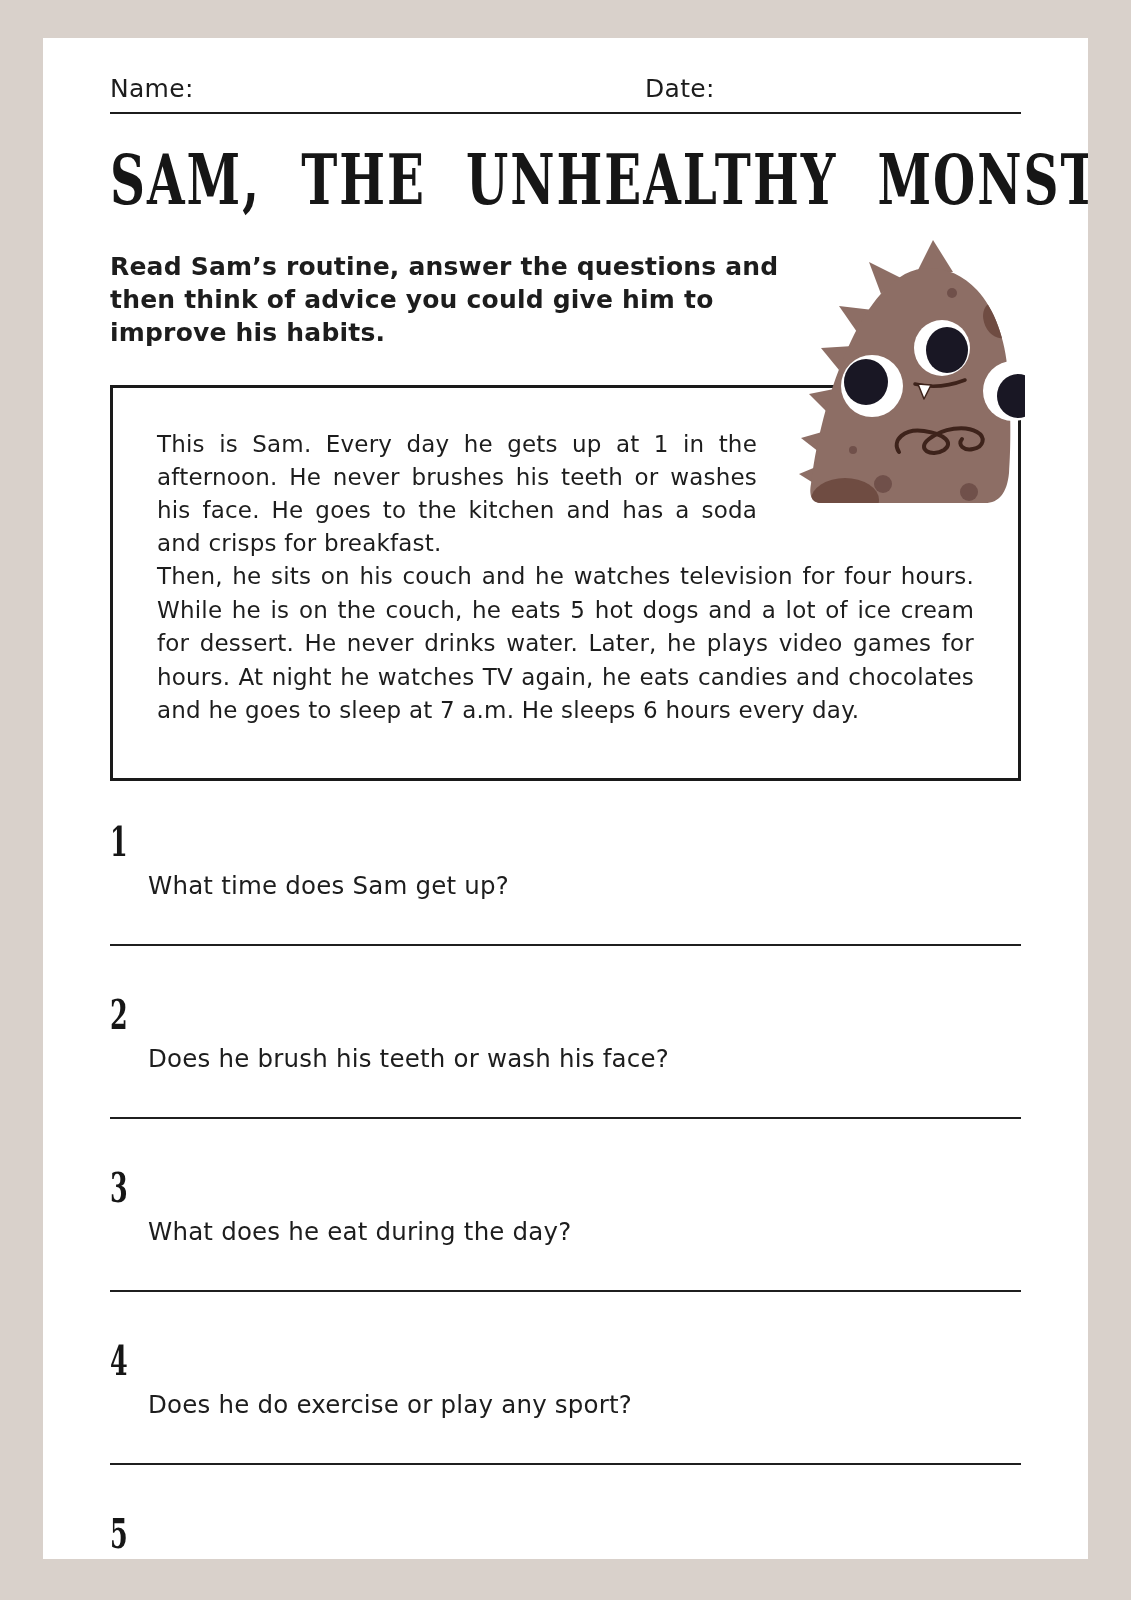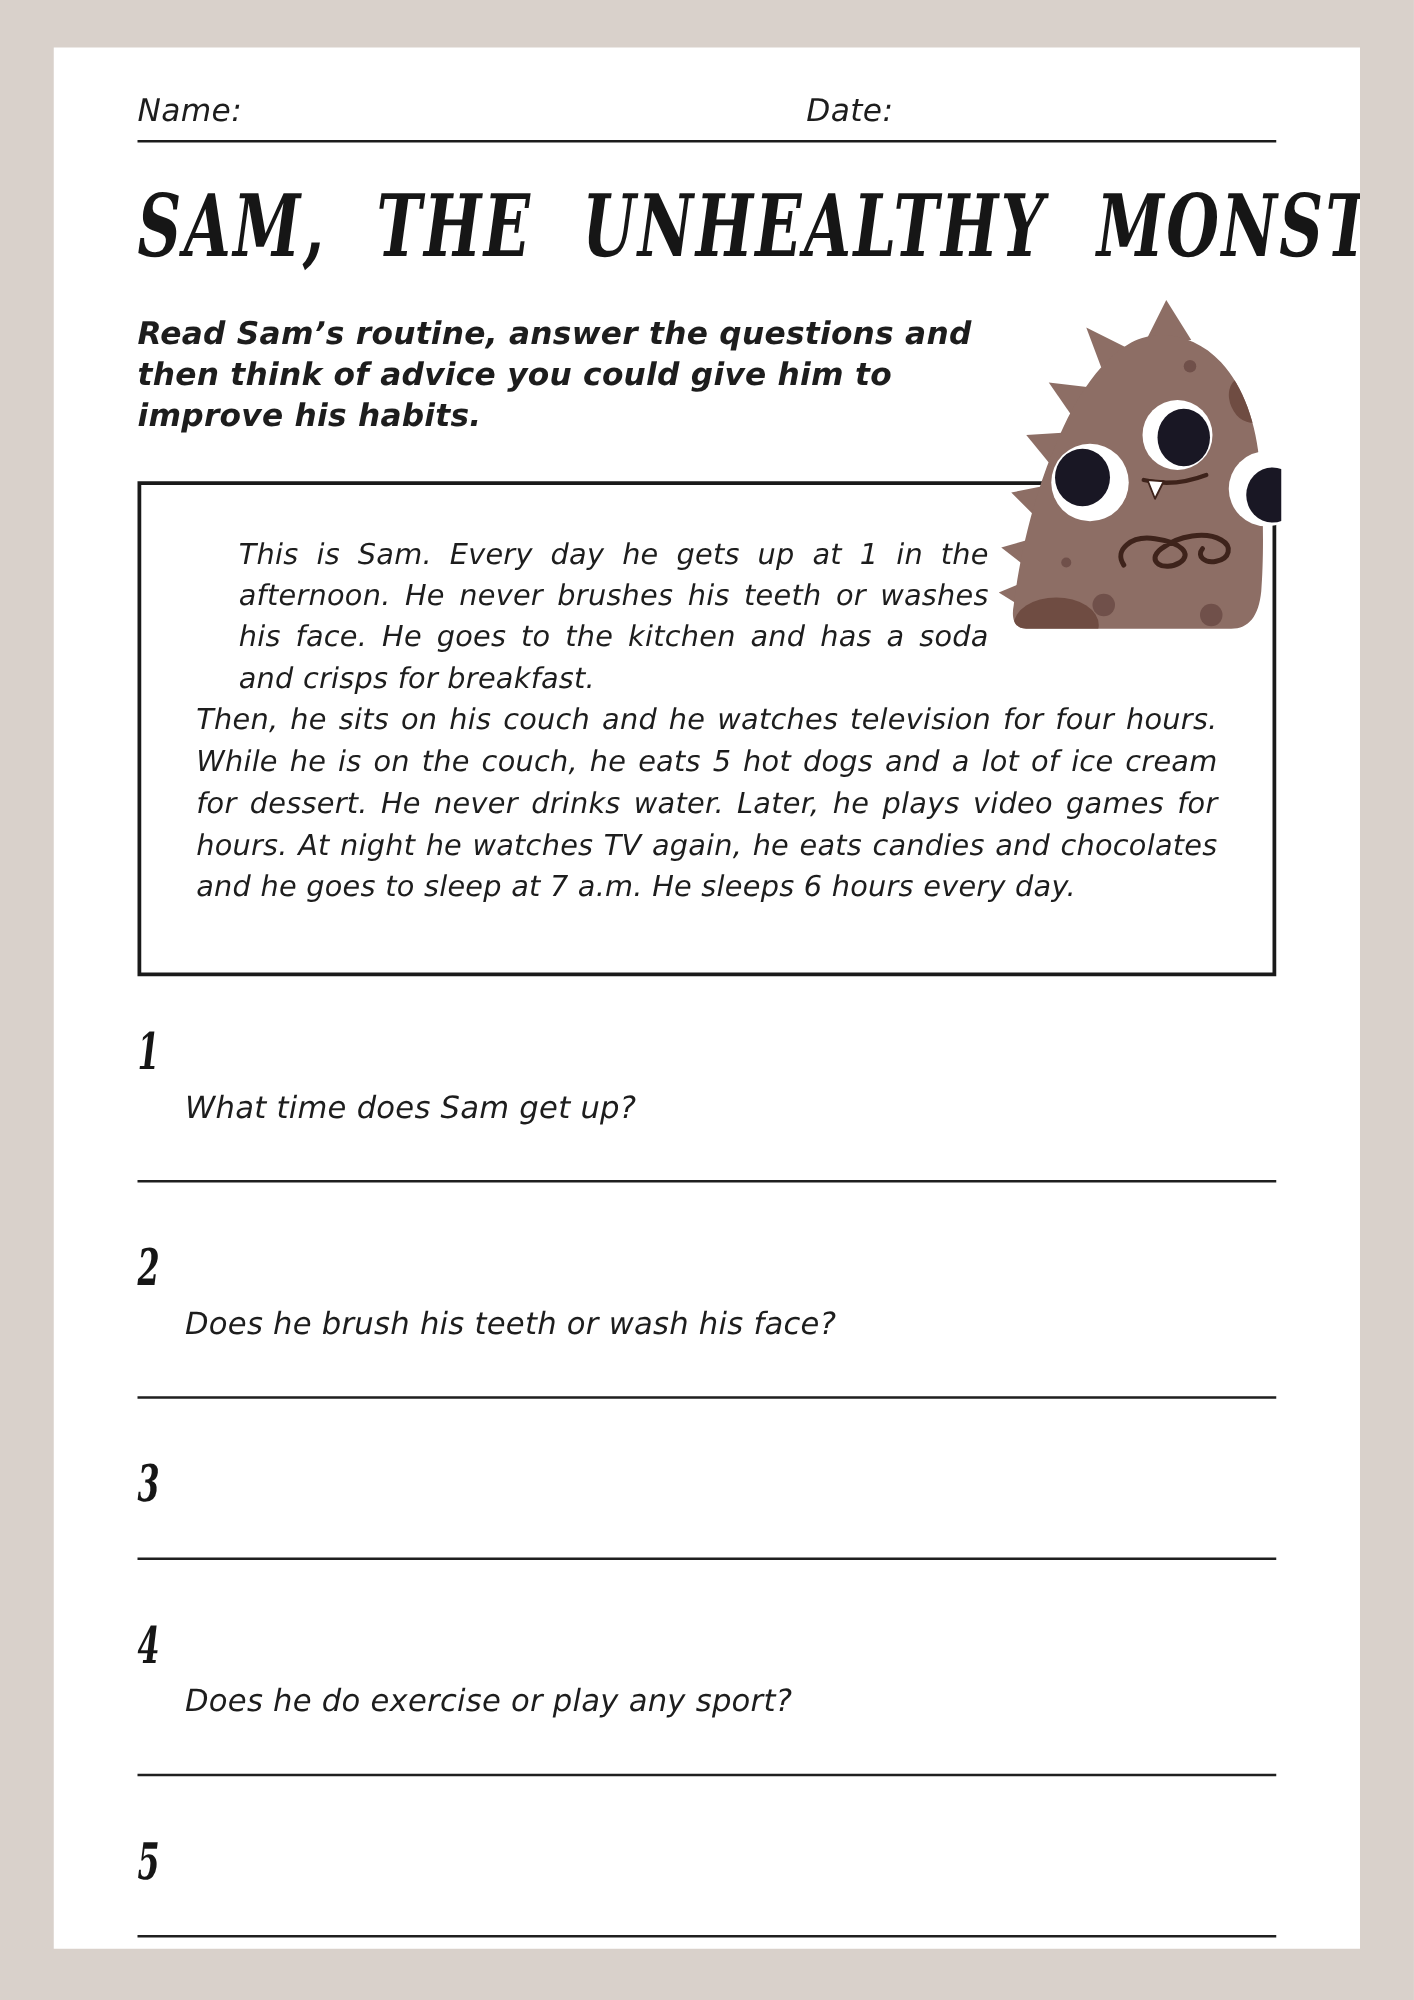--- a/index.html
+++ b/index.html
@@ -10,21 +10,20 @@
     overflow: hidden;
     background: #d9d1cb;
     font-family: "DejaVu Sans", "Liberation Sans", sans-serif;
     color: #1d1d1d;
   }
   .frame {
     width: 1131px;
     height: 1236px;
     box-sizing: border-box;
     padding: 38px 43px 41px 43px;
-    font-style: italic;
   }
   .page {
     position: relative;
     width: 1045px;
     height: 1521px;
     background: #ffffff;
     box-sizing: border-box;
     padding: 36px 67px 0 67px;
     overflow: hidden;
   }
@@ -73,21 +72,21 @@
     height: 396px;
     padding: 40px 44px 0 44px;
   }
   .passage-p {
     margin: 0;
     font-size: 23px;
     line-height: 33px;
     text-align: justify;
     letter-spacing: 0.2px;
   }
-  .passage-p1 { width: 600px; margin-left: 34px; }
+  .passage-p1 { width: 600px; }
   .passage-p2 { line-height: 33.5px; }
   
   .monster {
     position: absolute;
     top: 200px;
     left: 754px;
     width: 228px;
     height: 270px;
     z-index: 3;
   }
@@ -208,20 +207,21 @@
         <div class="q-row">
           <div class="q-num">2</div>
           <div class="q-text">Does he brush his teeth or wash his face?</div>
         </div>
         <div class="answer-line"></div>
       </div>
 
       <div class="q-block">
         <div class="q-row">
           <div class="q-num">3</div>
+          <div class="q-text">What does he eat during the day?</div>
         </div>
         <div class="answer-line"></div>
       </div>
 
       <div class="q-block">
         <div class="q-row">
           <div class="q-num">4</div>
           <div class="q-text">Does he do exercise or play any sport?</div>
         </div>
         <div class="answer-line"></div>

